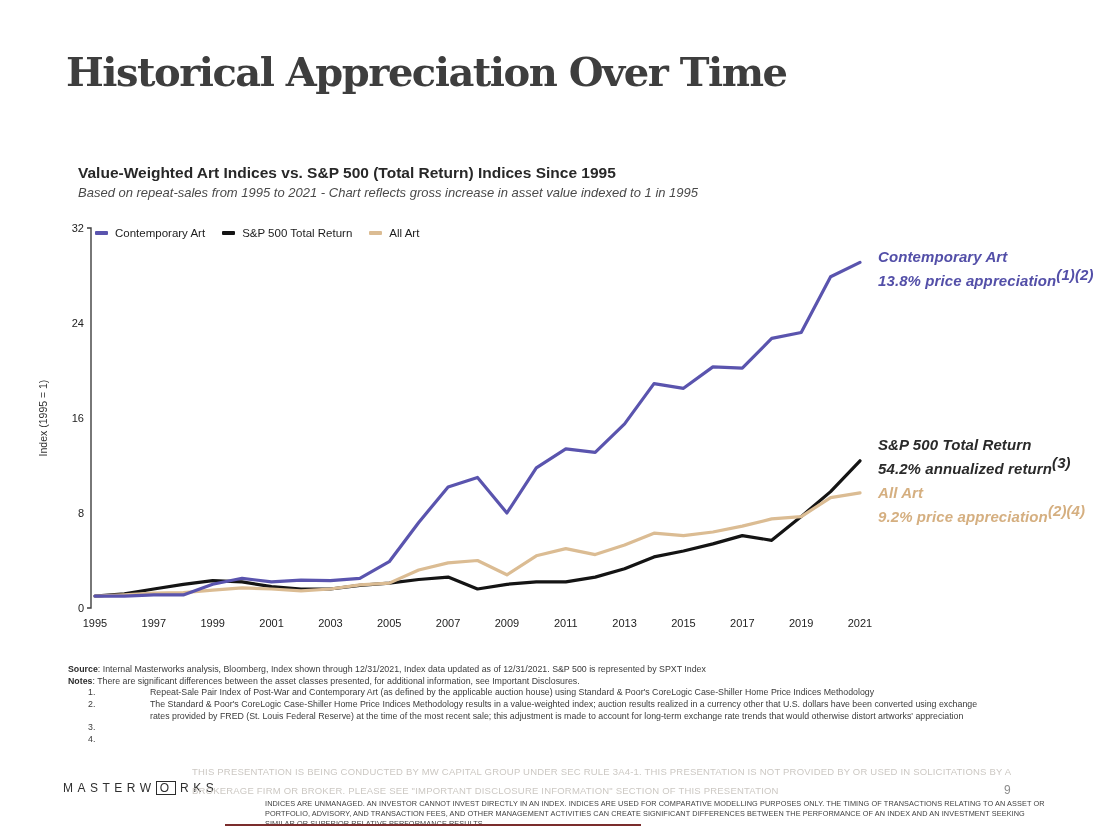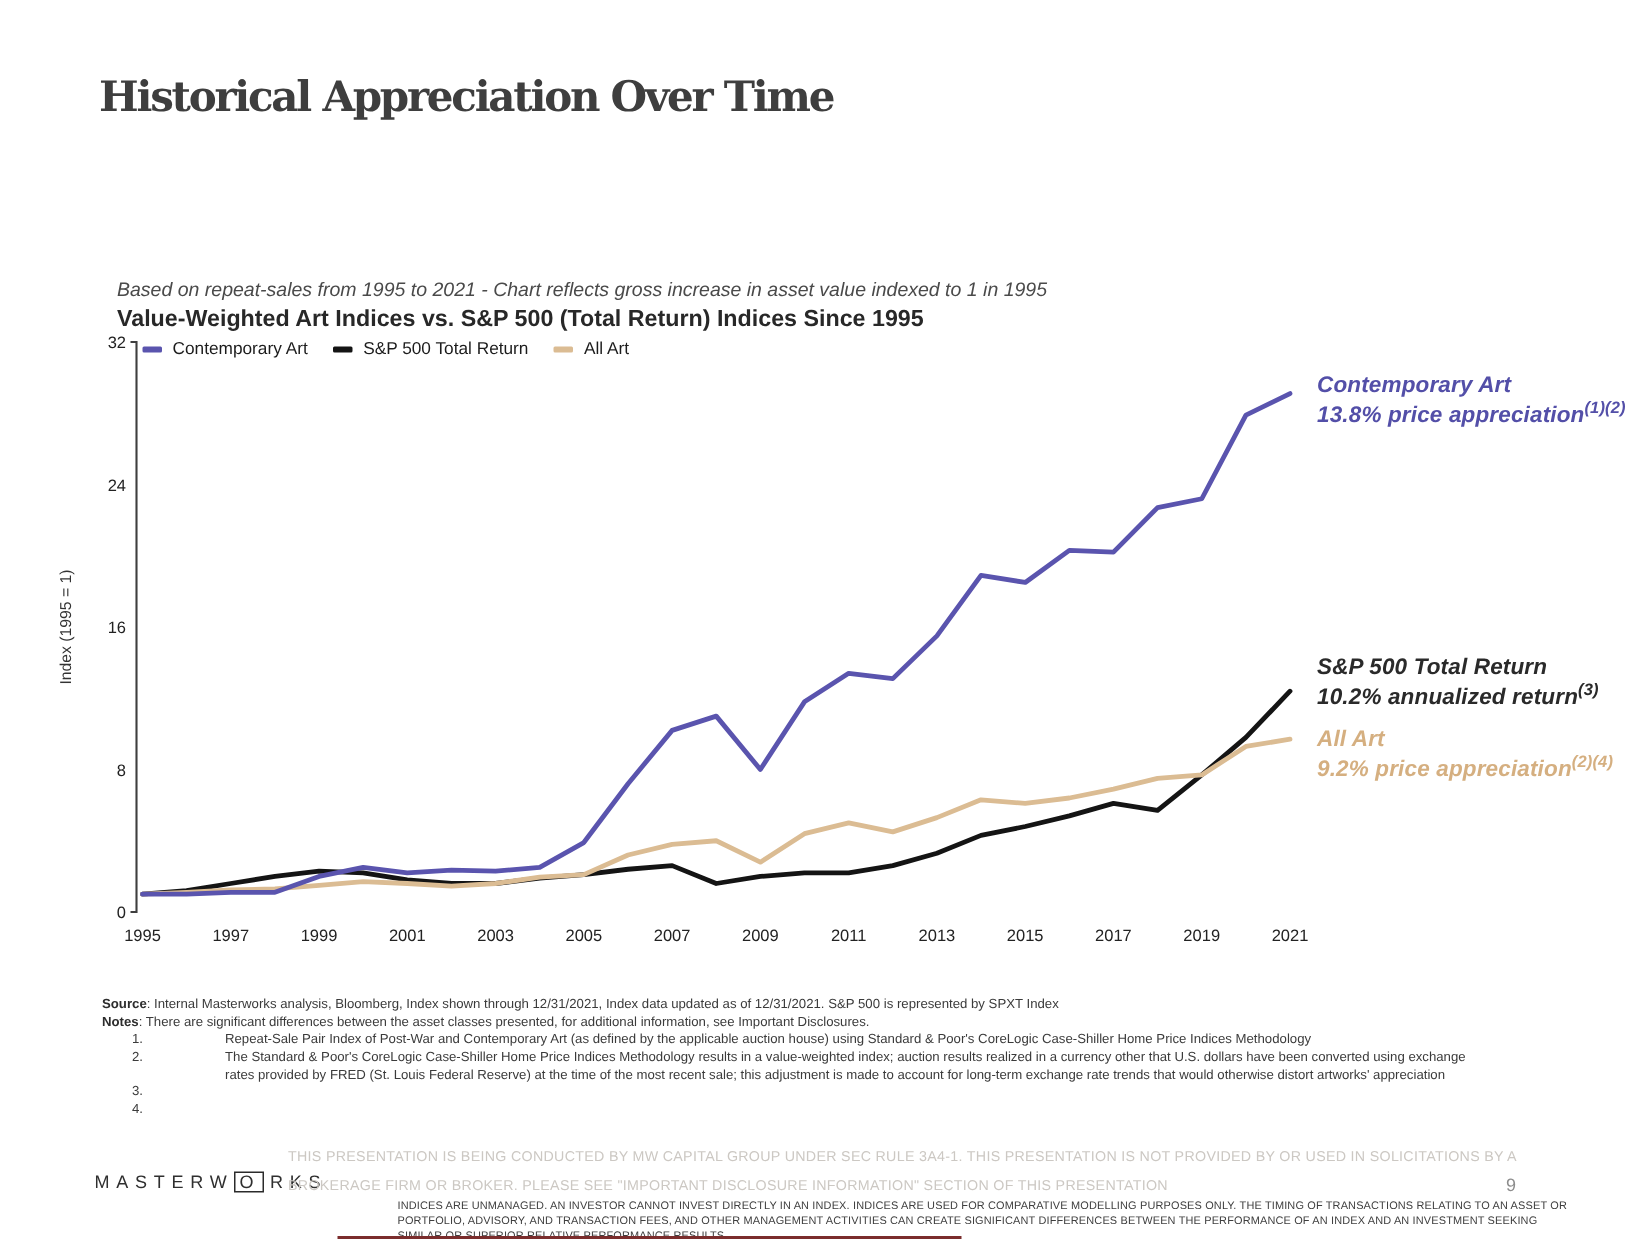--- a/index.html
+++ b/index.html
@@ -5,38 +5,38 @@
   * { margin:0; padding:0; box-sizing:border-box; }
   html,body { background:#fff; }
   .slide {
     position:relative; width:1100px; height:826px; background:#ffffff;
     font-family:"Liberation Sans", sans-serif; overflow:hidden;
   }
   .abs { position:absolute; }
 
   .slide-title {
     left:66px; top:48px; font-family:"DejaVu Serif", serif;
-    font-weight:bold; font-size:28px; letter-spacing:-1.5px; color:#3e3e3e;
+    font-weight:bold; font-size:40px; letter-spacing:-1.5px; color:#3e3e3e;
   }
   .slide-subtitle { left:68px; top:104px; font-size:19px; color:#616161; letter-spacing:0.1px; }
 
-  .chart-title { left:78px; top:164px; font-size:15.5px; font-weight:bold; color:#282828;margin-top:40px; }
+  .chart-title { left:78px; top:164px; font-size:15.5px; font-weight:bold; color:#282828; }
   .chart-subtitle { left:78px; top:185px; font-size:13px; font-style:italic; color:#4a4a4a; }
 
   .legend { left:95px; top:227px; display:flex; align-items:center; gap:17px; }
   .legend-item { display:flex; align-items:center; gap:7px; }
   .legend-dash { display:inline-block; width:13px; height:4px; border-radius:1px; background:#888; }
   .legend-label { font-size:11.5px; color:#1c1c1c; }
 
   #chart-svg { left:0; top:0; width:1100px; height:826px; pointer-events:none; }
   .ytick, .xtick { font-family:"Liberation Sans",sans-serif; font-size:11px; fill:#222; }
   .ylab { font-family:"Liberation Sans",sans-serif; font-size:10.5px; fill:#333; }
 
   .annotation { font-style:italic; font-weight:bold; font-size:15px; line-height:1.22; letter-spacing:0.1px; }
-  .annotation sup { font-size:11px; }
+  .annotation sup { font-size:15px; }
   .ann-0 { left:878px; top:248px; }
   .ann-1 { left:878px; top:436px; }
   .ann-2 { left:878px; top:484px; }
 
   .footnotes { left:68px; top:664px; width:980px; font-size:8.8px; color:#3b3b3b; line-height:1.33; }
   .fn-line b { font-weight:bold; color:#2d2d2d; }
   .fn-item { display:flex; padding-left:20px; }
   .fn-num { width:27px; flex:0 0 27px; }
   .fn-text { flex:1; max-width:880px;padding-left:35px; }
 
@@ -99,21 +99,21 @@
       <span class="legend-label">All Art</span>
     </div>
   </div>
 
   <div class="abs annotation ann-0" style="color: rgb(83, 79, 168);">
     <div>Contemporary Art</div>
     <div><span>13.8% price appreciation</span><sup>(1)(2)</sup></div>
   </div>
   <div class="abs annotation ann-1" style="color: rgb(42, 42, 42);">
     <div>S&amp;P 500 Total Return</div>
-    <div><span>10.2% annualized return</span><sup>(3)</sup></div>
+    <div><span>54.2% annualized return</span><sup>(3)</sup></div>
   </div>
   <div class="abs annotation ann-2" style="color: rgb(213, 175, 128);">
     <div>All Art</div>
     <div><span>9.2% price appreciation</span><sup>(2)(4)</sup></div>
   </div>
 
   <div class="abs footnotes">
     <div class="fn-line"><b>Source</b><span>: Internal Masterworks analysis, Bloomberg, Index shown through 12/31/2021, Index data updated as of 12/31/2021. S&amp;P 500 is represented by SPXT Index</span></div>
     <div class="fn-line"><b>Notes</b><span>: There are significant differences between the asset classes presented, for additional information, see Important Disclosures.</span></div>
     <div class="fn-item">

